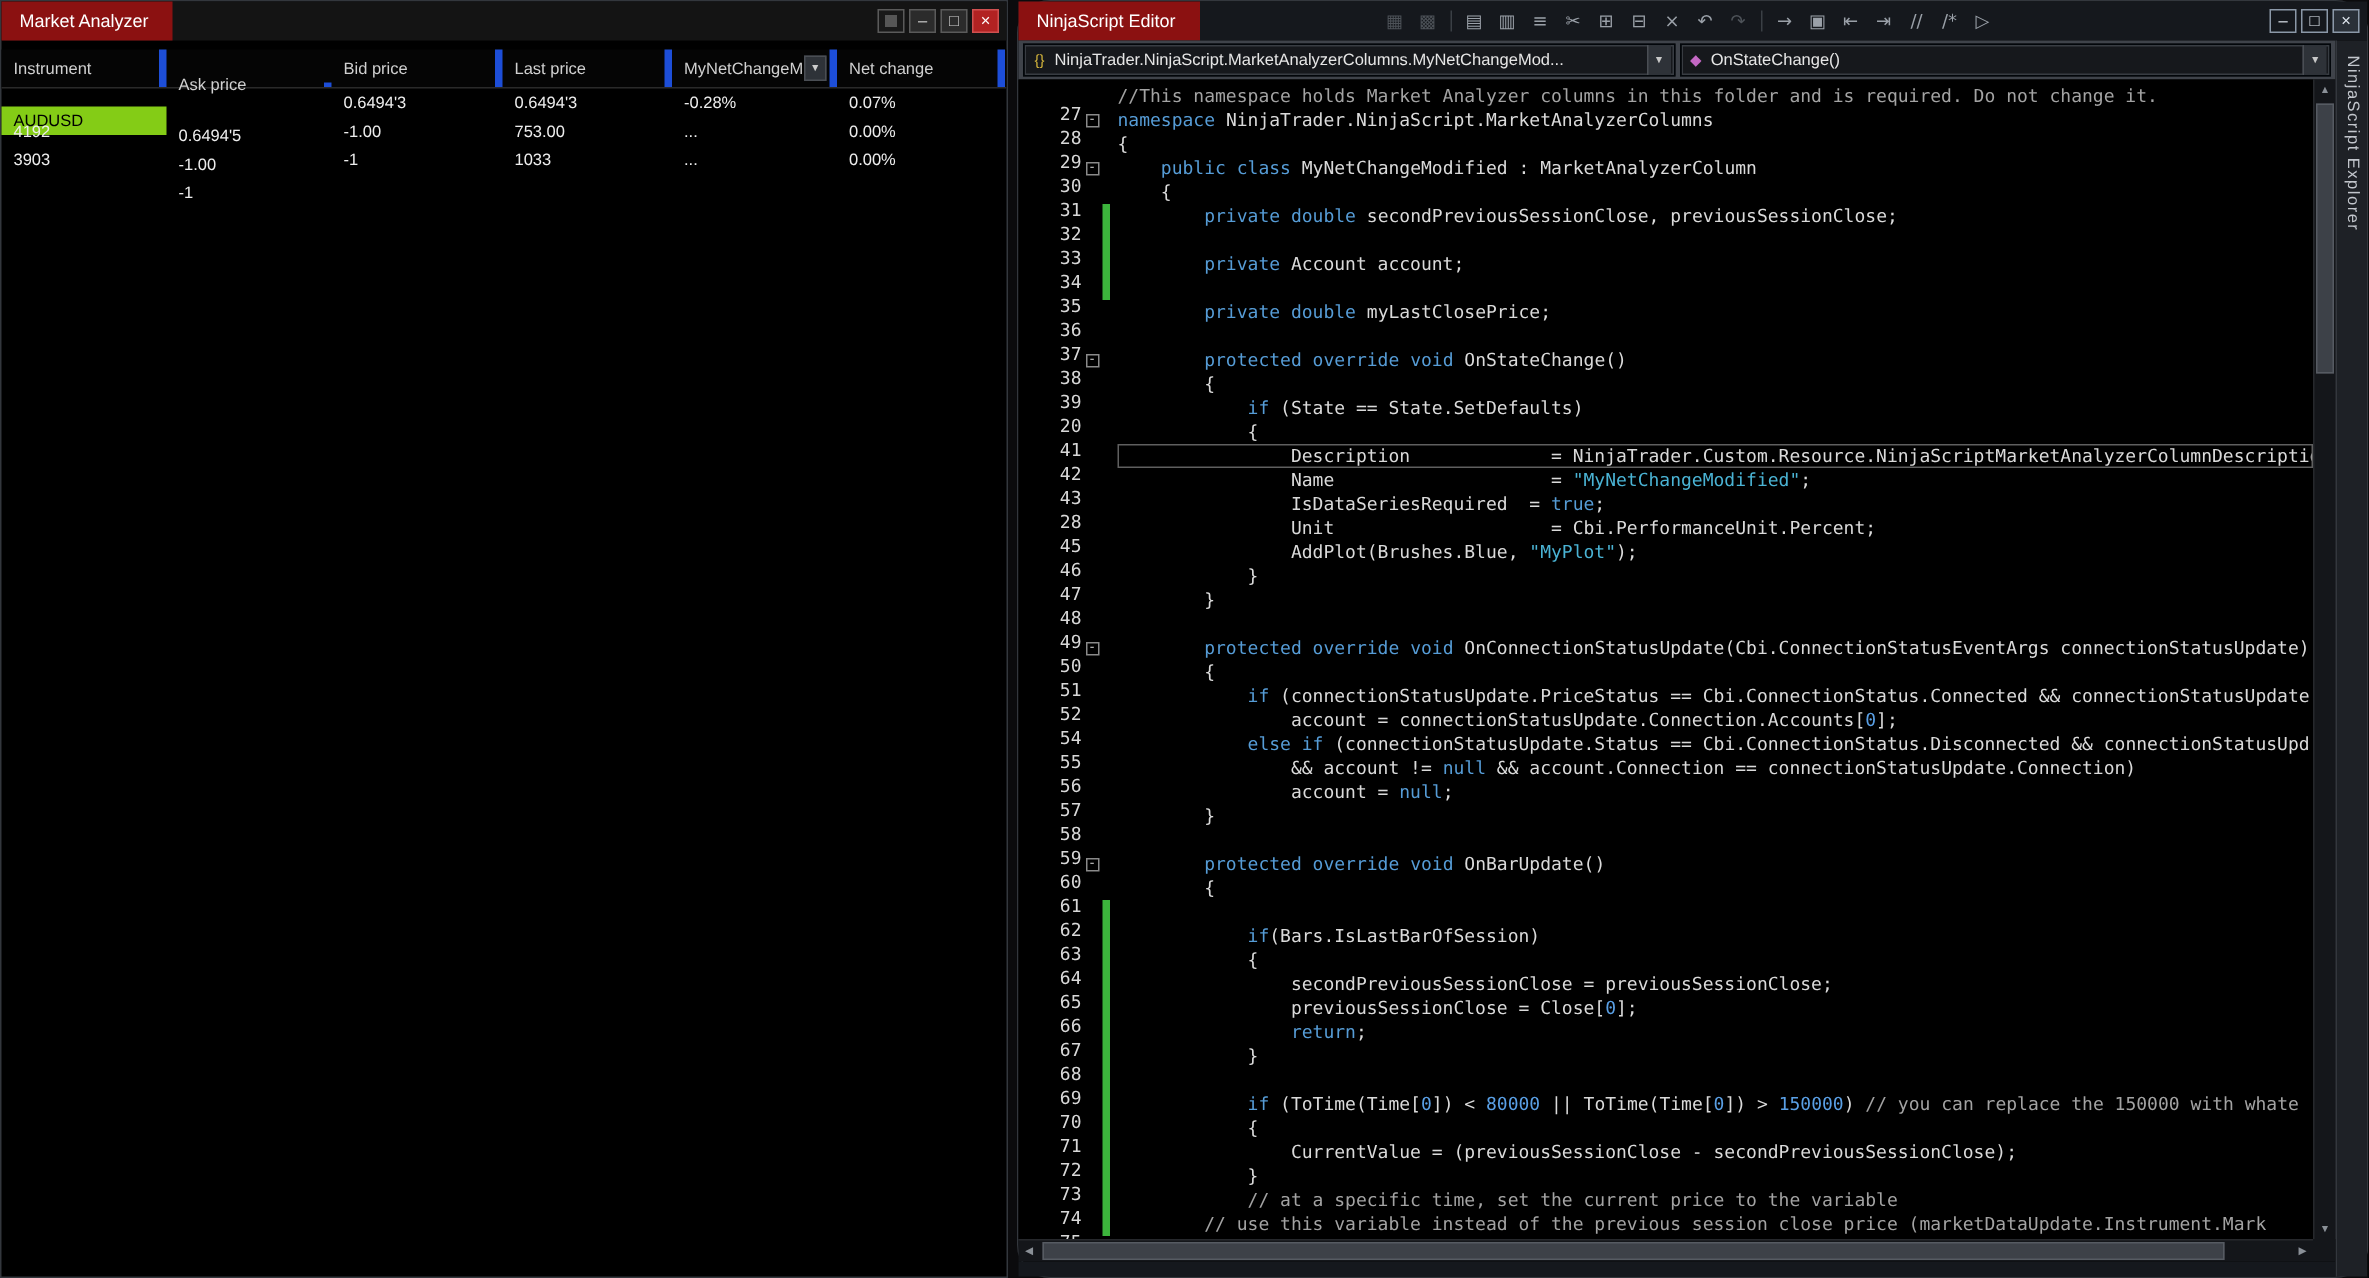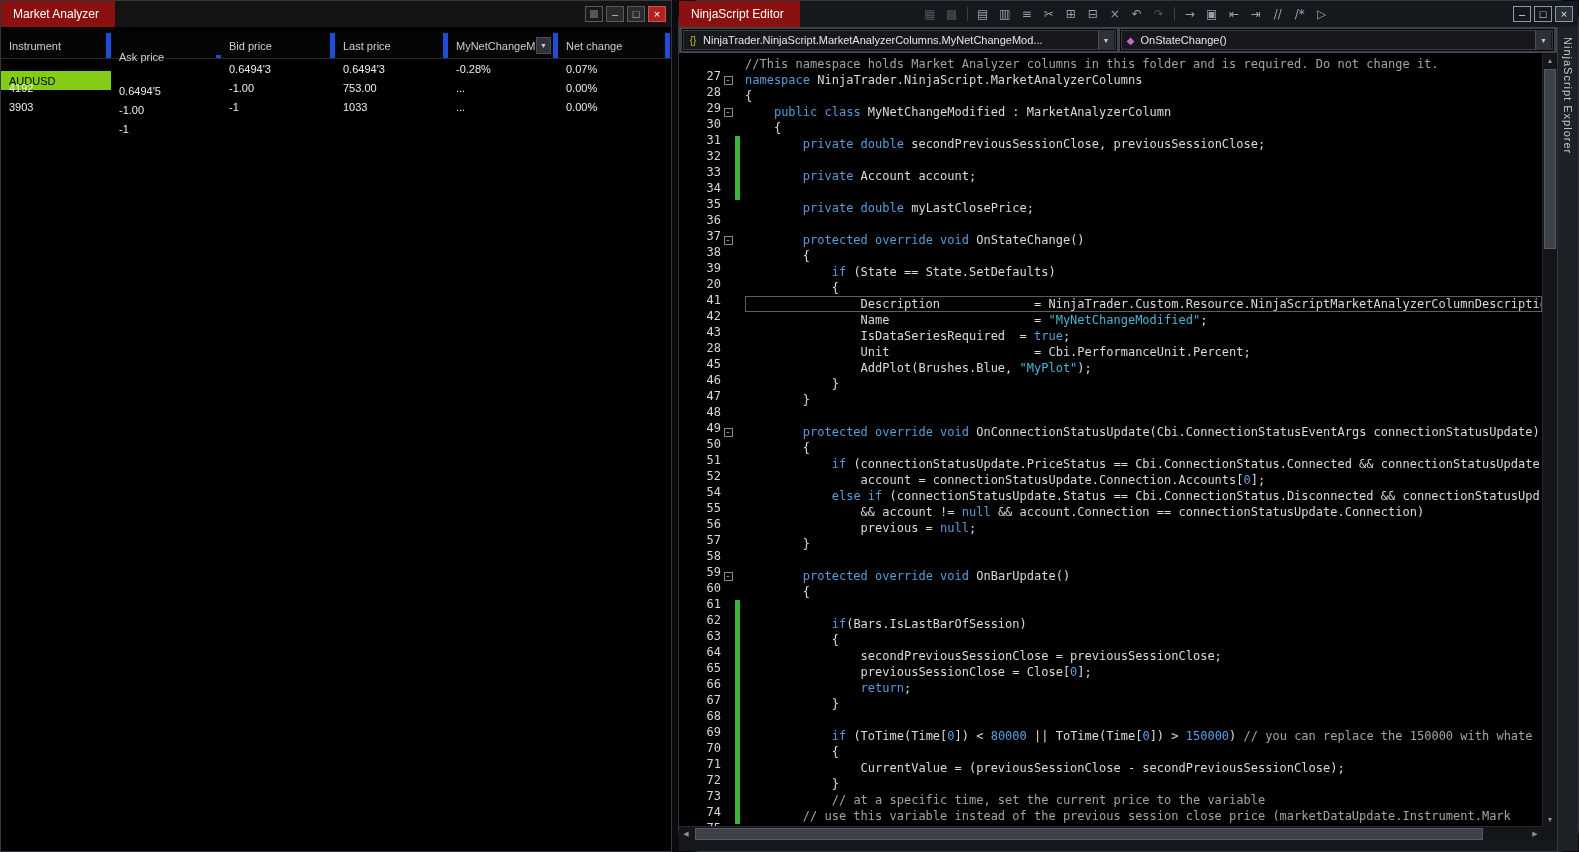--- a/index.html
+++ b/index.html
@@ -226,21 +226,21 @@
           <div class="cl"><span class="ln">46</span><span class="fold"></span><span class="bar"></span><span class="ct"><span class="t-p">                AddPlot(Brushes.Blue, </span><span class="t-s">"MyPlot"</span><span class="t-p">);</span></span></div>
           <div class="cl"><span class="ln">47</span><span class="fold"></span><span class="bar"></span><span class="ct"><span class="t-p">            }</span></span></div>
           <div class="cl"><span class="ln">48</span><span class="fold"></span><span class="bar"></span><span class="ct"><span class="t-p">        }</span></span></div>
           <div class="cl"><span class="ln">49</span><span class="fold"></span><span class="bar"></span><span class="ct"></span></div>
           <div class="cl"><span class="ln">50</span><span class="fold"><span class="fbox">-</span></span><span class="bar"></span><span class="ct"><span class="t-p">        </span><span class="t-k">protected</span><span class="t-p"> </span><span class="t-k">override</span><span class="t-p"> </span><span class="t-k">void</span><span class="t-p"> OnConnectionStatusUpdate(Cbi.ConnectionStatusEventArgs connectionStatusUpdate)</span></span></div>
           <div class="cl"><span class="ln">51</span><span class="fold"></span><span class="bar"></span><span class="ct"><span class="t-p">        {</span></span></div>
           <div class="cl"><span class="ln">52</span><span class="fold"></span><span class="bar"></span><span class="ct"><span class="t-p">            </span><span class="t-k">if</span><span class="t-p"> (connectionStatusUpdate.PriceStatus == Cbi.ConnectionStatus.Connected &amp;&amp; connectionStatusUpdate</span></span></div>
           <div class="cl"><span class="ln">54</span><span class="fold"></span><span class="bar"></span><span class="ct"><span class="t-p">                account = connectionStatusUpdate.Connection.Accounts[</span><span class="t-n">0</span><span class="t-p">];</span></span></div>
           <div class="cl"><span class="ln">55</span><span class="fold"></span><span class="bar"></span><span class="ct"><span class="t-p">            </span><span class="t-k">else</span><span class="t-p"> </span><span class="t-k">if</span><span class="t-p"> (connectionStatusUpdate.Status == Cbi.ConnectionStatus.Disconnected &amp;&amp; connectionStatusUpd</span></span></div>
           <div class="cl"><span class="ln">56</span><span class="fold"></span><span class="bar"></span><span class="ct"><span class="t-p">                &amp;&amp; account != </span><span class="t-k">null</span><span class="t-p"> &amp;&amp; account.Connection == connectionStatusUpdate.Connection)</span></span></div>
-          <div class="cl"><span class="ln">57</span><span class="fold"></span><span class="bar"></span><span class="ct"><span class="t-p">                previous = </span><span class="t-k">null</span><span class="t-p">;</span></span></div>
+          <div class="cl"><span class="ln">57</span><span class="fold"></span><span class="bar"></span><span class="ct"><span class="t-p">                account = </span><span class="t-k">null</span><span class="t-p">;</span></span></div>
           <div class="cl"><span class="ln">58</span><span class="fold"></span><span class="bar"></span><span class="ct"><span class="t-p">        }</span></span></div>
           <div class="cl"><span class="ln">59</span><span class="fold"></span><span class="bar"></span><span class="ct"></span></div>
           <div class="cl"><span class="ln">60</span><span class="fold"><span class="fbox">-</span></span><span class="bar"></span><span class="ct"><span class="t-p">        </span><span class="t-k">protected</span><span class="t-p"> </span><span class="t-k">override</span><span class="t-p"> </span><span class="t-k">void</span><span class="t-p"> OnBarUpdate()</span></span></div>
           <div class="cl"><span class="ln">61</span><span class="fold"></span><span class="bar"></span><span class="ct"><span class="t-p">        {</span></span></div>
           <div class="cl"><span class="ln">62</span><span class="fold"></span><span class="bar chg"></span><span class="ct"></span></div>
           <div class="cl"><span class="ln">63</span><span class="fold"></span><span class="bar chg"></span><span class="ct"><span class="t-p">            </span><span class="t-k">if</span><span class="t-p">(Bars.IsLastBarOfSession)</span></span></div>
           <div class="cl"><span class="ln">64</span><span class="fold"></span><span class="bar chg"></span><span class="ct"><span class="t-p">            {</span></span></div>
           <div class="cl"><span class="ln">65</span><span class="fold"></span><span class="bar chg"></span><span class="ct"><span class="t-p">                secondPreviousSessionClose = previousSessionClose;</span></span></div>
           <div class="cl"><span class="ln">66</span><span class="fold"></span><span class="bar chg"></span><span class="ct"><span class="t-p">                previousSessionClose = Close[</span><span class="t-n">0</span><span class="t-p">];</span></span></div>
           <div class="cl"><span class="ln">67</span><span class="fold"></span><span class="bar chg"></span><span class="ct"><span class="t-p">                </span><span class="t-k">return</span><span class="t-p">;</span></span></div>

